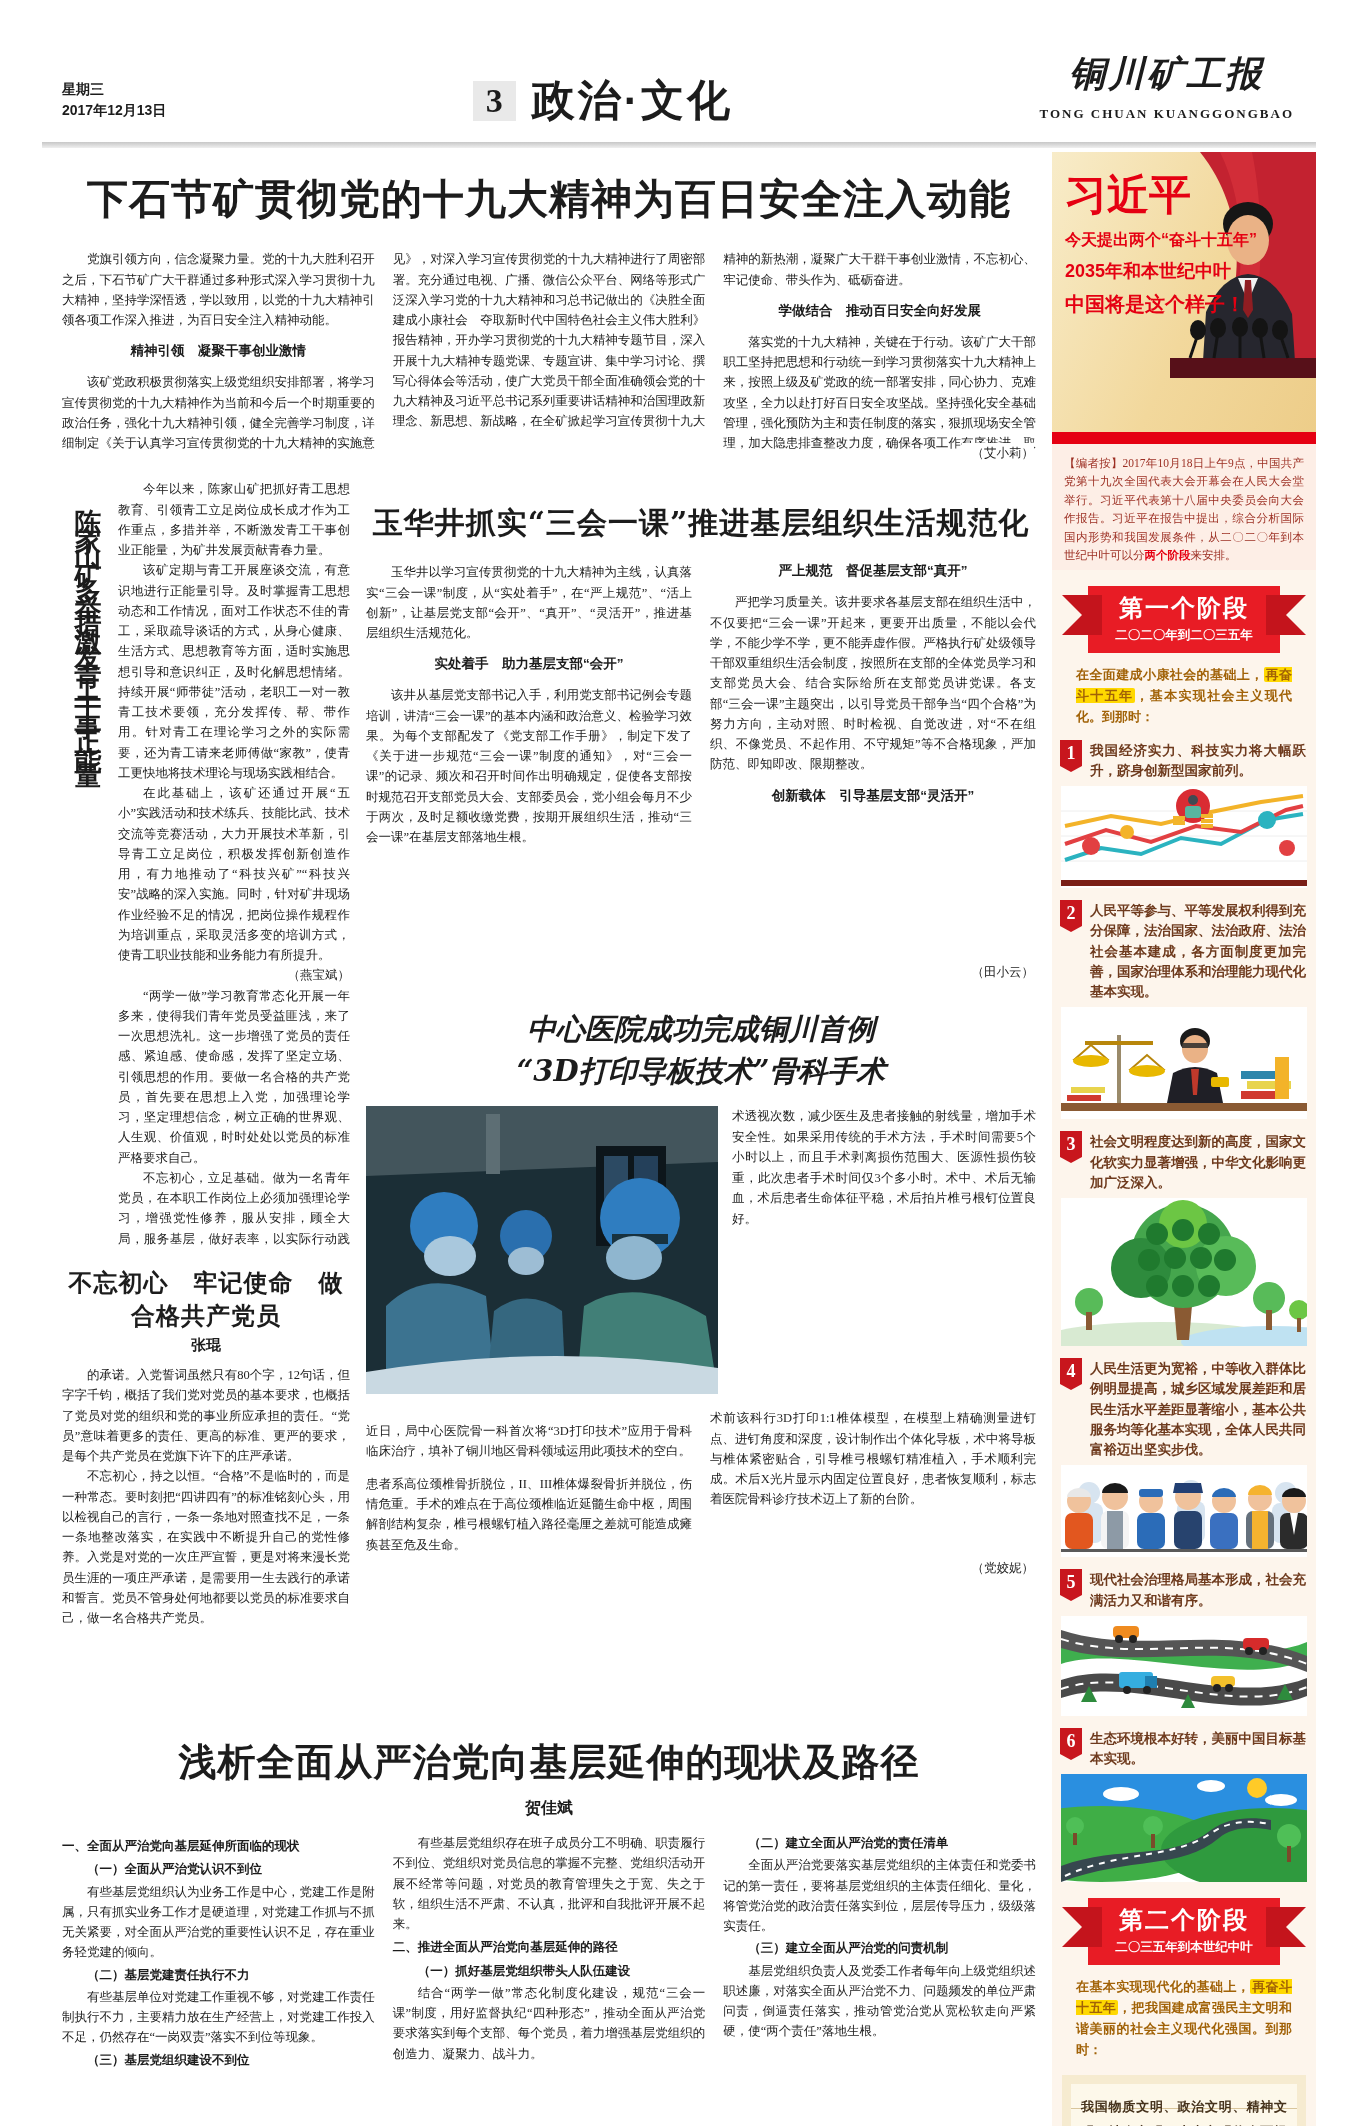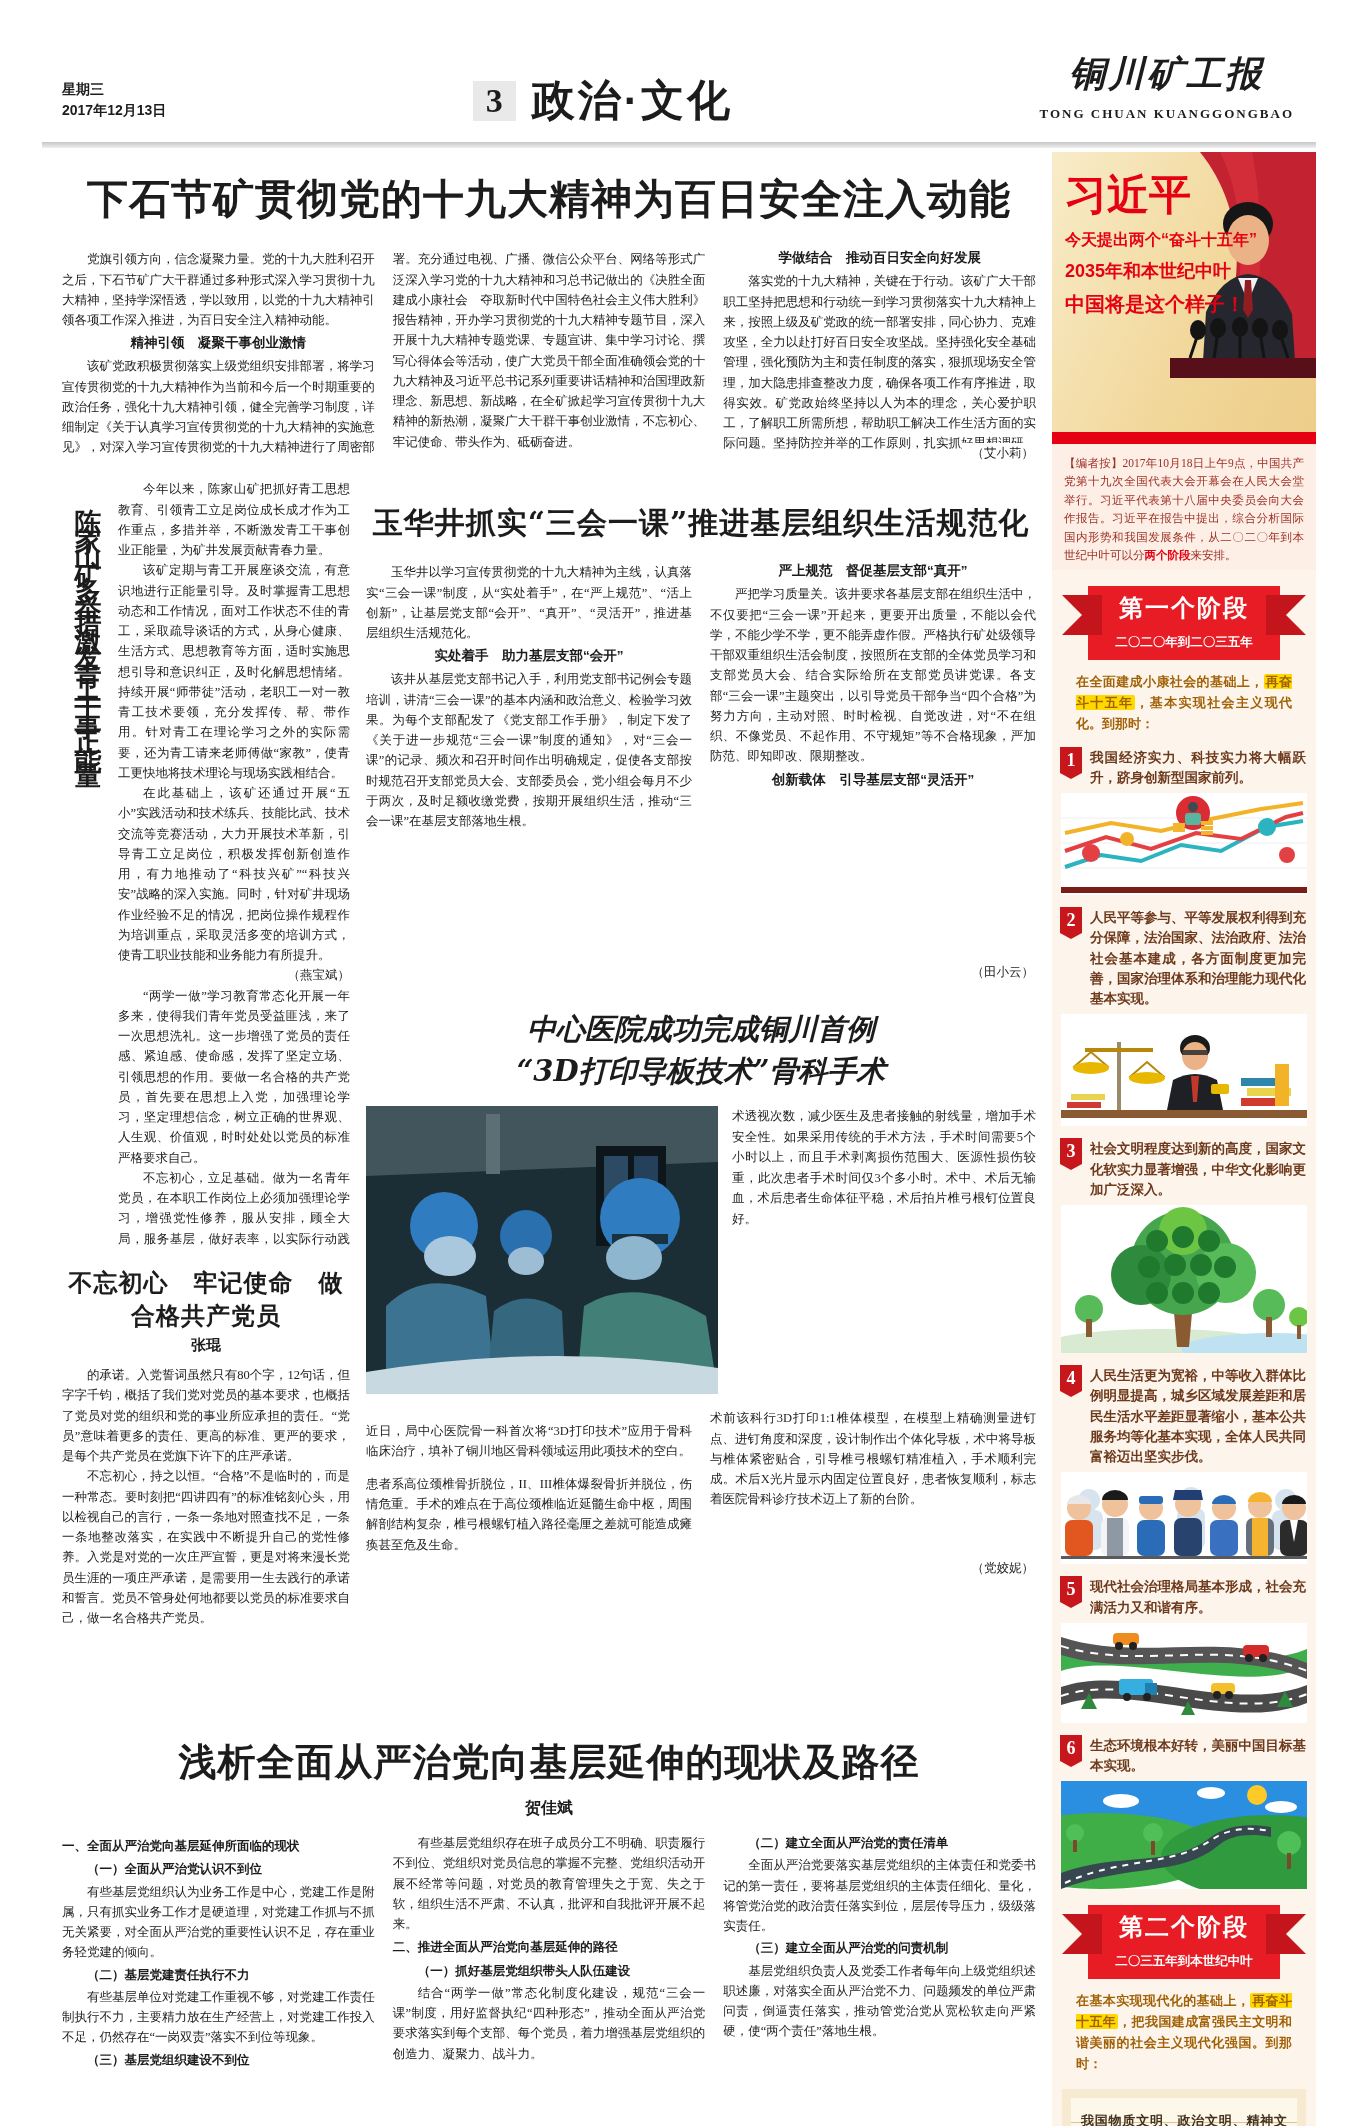--- a/index.html
+++ b/index.html
@@ -20,21 +20,21 @@
   
   .content{display:flex;gap:16px;padding:4px 42px 0 62px}
   .main{width:974px}
   .sidebar{width:264px;background:#fdf5ec;flex:none}
   
   .top h1{font:bold 41px/1.25 "Liberation Sans",sans-serif;text-align:center;
           letter-spacing:1px;margin:22px 0 24px}
   .cols3,.cols2,.colsQ{font-size:12.5px;line-height:1.62;text-align:justify;overflow:hidden;position:relative}
   .cols3{column-count:3;column-gap:18px;height:214px}
   .cols3 p,.cols2 p,.colsQ p,.rail p{margin:0;text-indent:2em}
-  h4.sub{font:bold 13.5px "Liberation Sans",sans-serif;text-align:center;margin:4px 0;text-indent:0}
+  h4.sub{font:bold 13.5px "Liberation Sans",sans-serif;text-align:center;margin:12px 0;text-indent:0}
   .byline-abs{position:absolute;right:2px;bottom:0;background:#fff;padding-left:10px;font-size:12.5px}
   
   .middle{display:grid;grid-template-columns:288px 1fr;gap:16px;margin-top:16px}
   .rail{font-size:12.5px;line-height:1.62;text-align:justify}
   .chen{display:flex;gap:12px;height:770px;overflow:hidden}
   .vtitle{writing-mode:vertical-rl;text-orientation:upright;flex:none;width:44px;
           font:bold 27px "Liberation Sans",sans-serif;letter-spacing:17px;padding-top:8px}
   .r-byline{text-align:right;margin:2px 0 10px;text-indent:0}
   .buwang-title{font-family:"DejaVu Serif",serif;font-weight:900;font-size:24px;text-align:center;
                 margin:18px 0 4px;letter-spacing:1px;line-height:1.35}
@@ -74,21 +74,21 @@
           line-height:1.6;text-align:justify}
   .ednote .red{color:#e50012;font-weight:bold}
   .ribbon-wrap{text-align:center;margin:16px 0 8px;position:relative}
   .ribbon{display:inline-block;position:relative;background:#e81c25;color:#fff;width:192px;
           padding:6px 0 9px;z-index:1}
   .ribbon:before,.ribbon:after{content:'';position:absolute;top:9px;width:0;height:0;
           border:20px solid #c4141c;z-index:-1}
   .ribbon:before{left:-26px;border-left-color:transparent}
   .ribbon:after{right:-26px;border-right-color:transparent}
   .rb-t{font:bold 24px "Liberation Sans",sans-serif;letter-spacing:2px}
-  .rb-s{font:bold 12.5px "Liberation Sans",sans-serif;margin-top:10px}
+  .rb-s{font:bold 12.5px "Liberation Sans",sans-serif;margin-top:3px}
   .slead{color:#a16207;font:bold 13px/1.6 "Liberation Sans",sans-serif;padding:4px 24px;text-align:justify}
   .hl{background:#ffd800;padding:0 2px;border-radius:2px}
   .sitem{display:flex;gap:8px;padding:8px 10px 2px 8px}
   .badge{flex:none;width:22px;height:26px;background:#c8161d;color:#fff;text-align:center;
          font:bold 18px/26px "Liberation Serif",serif;position:relative}
   .badge:after{content:'';position:absolute;left:0;top:100%;width:0;height:0;
          border-left:11px solid transparent;border-right:11px solid transparent;
          border-top:6px solid #c8161d}
   .sitem .txt{font-family:"DejaVu Serif",serif;font-weight:bold;font-size:13.5px;line-height:1.5;
          color:#6e3a1d;text-align:justify}

